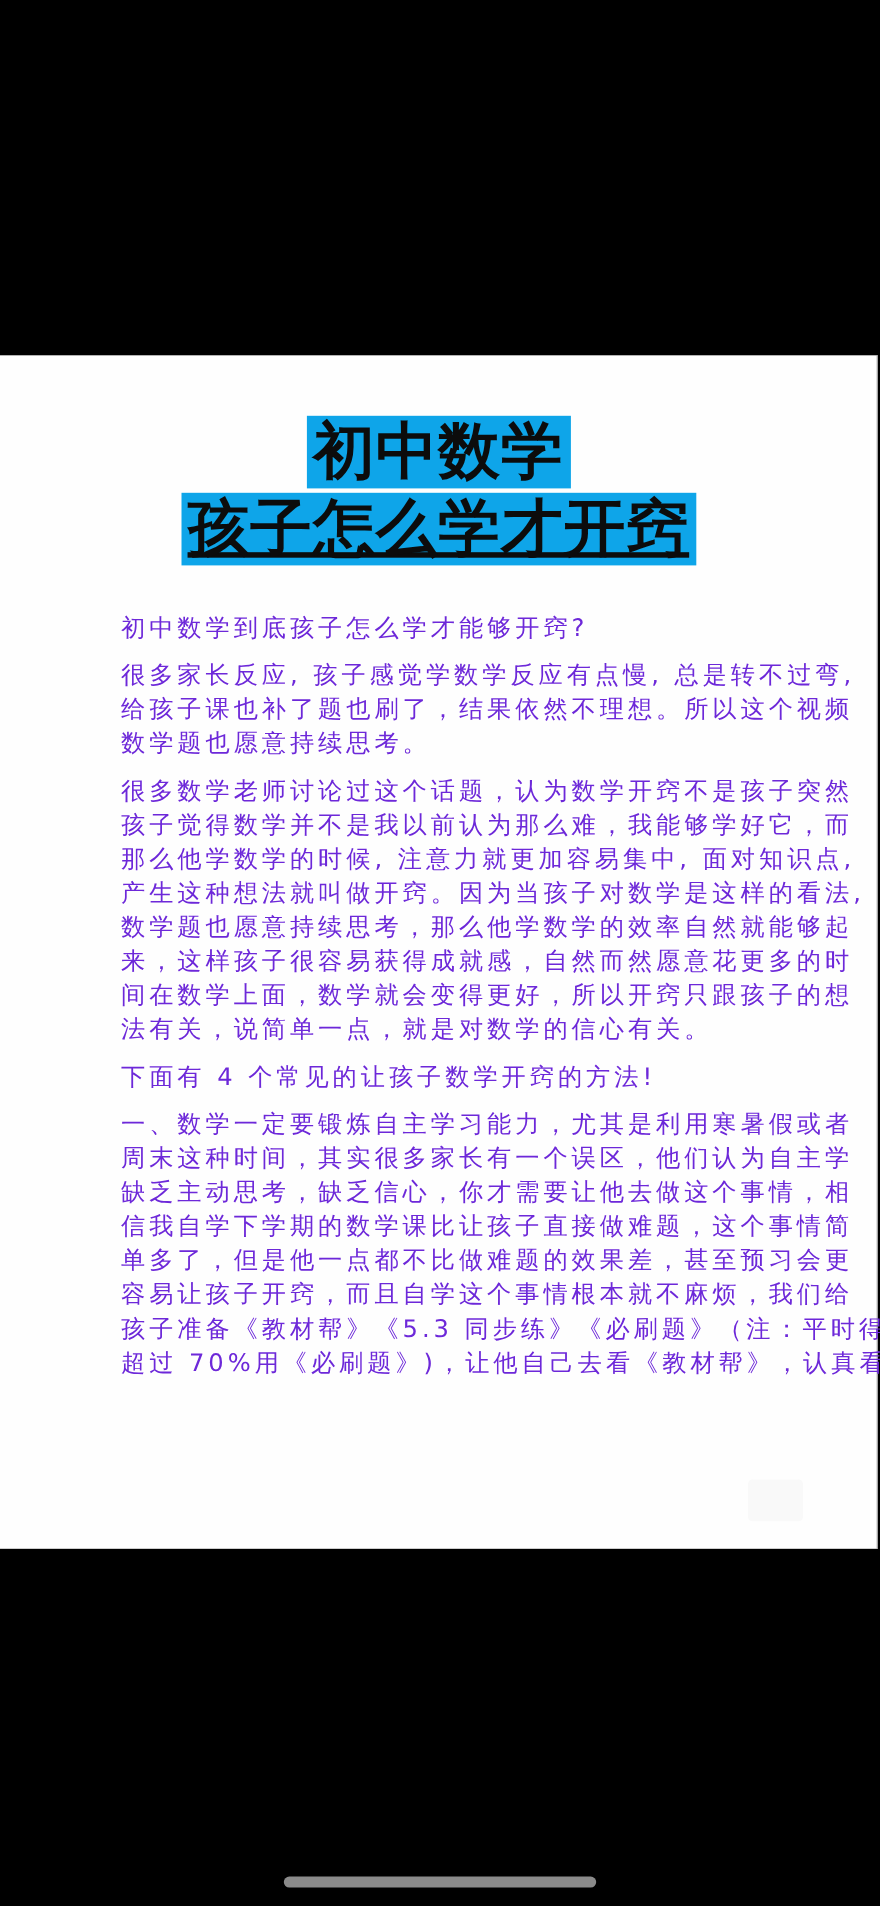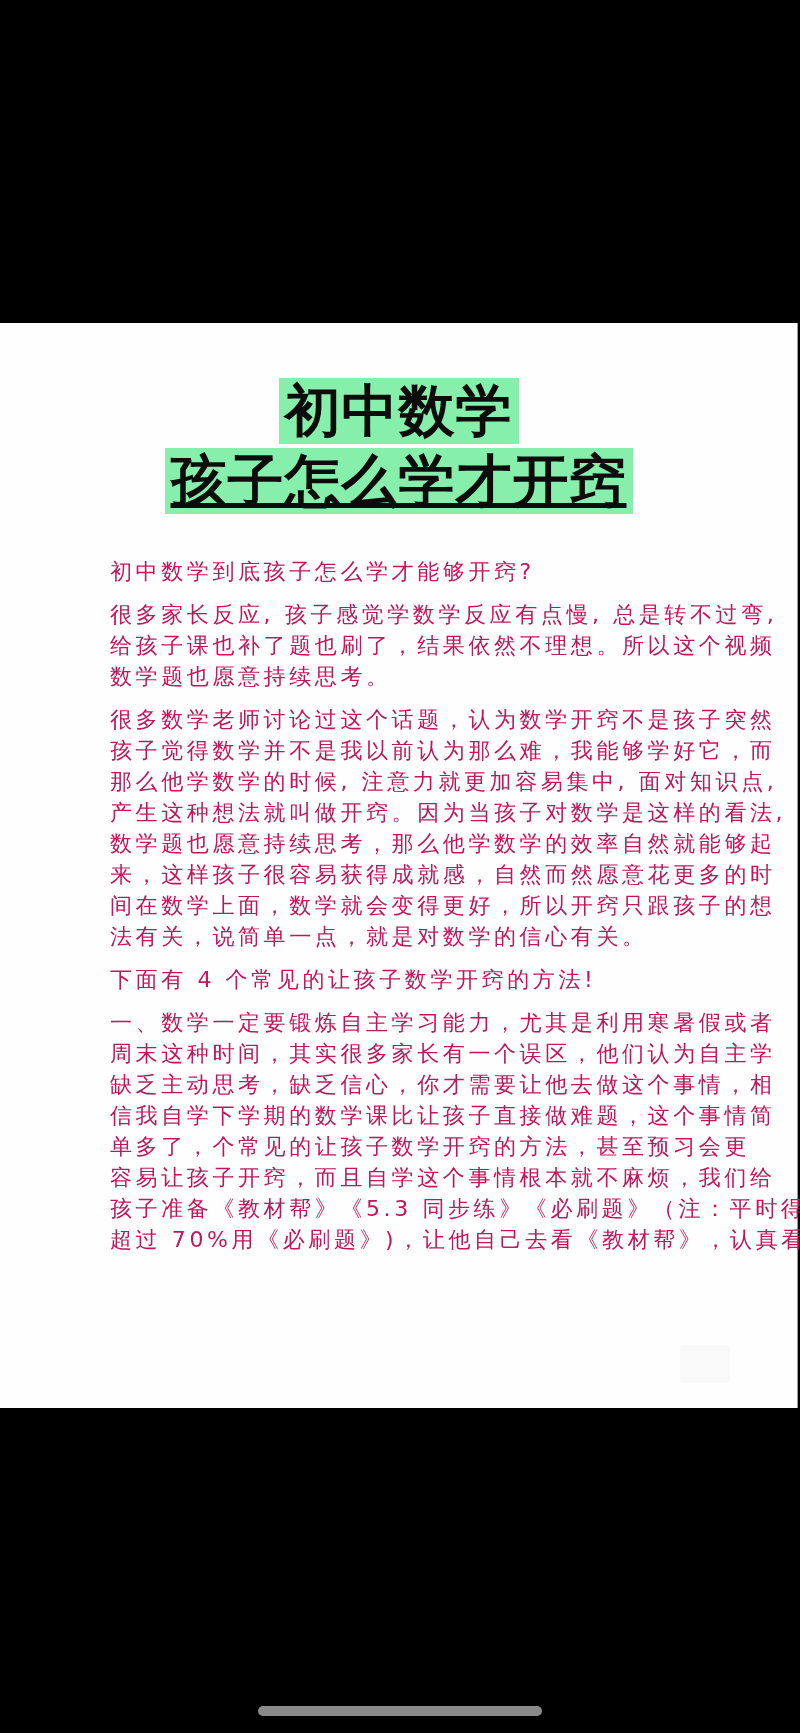--- a/index.html
+++ b/index.html
@@ -25,40 +25,40 @@
   }
   .title-block {
     position: absolute;
     left: 0;
     top: 55px;
     width: 797px;
     text-align: center;
   }
   .title-line {
     display: inline-block;
-    background: #86efac;
+    background: #0ea5e9;
     color: #0c0c0c;
     font-weight: bold;
     font-size: 56px;
     line-height: 66px;
     height: 66px;
     padding: 0 6px;
     letter-spacing: 1px;
     white-space: nowrap;
   }
   .title-line.l1 { margin-top: 0; }
   .title-line.l2 { margin-top: 2px; text-decoration: underline; }
   .title-block .row { display: block; height: 68px; }
 
   .content {
     position: absolute;
     left: 110px;
     top: 233px;
     width: 600px;
-    color: #be185d;
+    color: #6d28d9;
     font-size: 22px;
     letter-spacing: 3.6px;
   }
   .para {
     margin: 0 0 12px 0;
   }
   .line {
     display: block;
     height: 31px;
     line-height: 31px;
@@ -120,21 +120,21 @@
 
     <div class="para">
       <span class="line">下面有 4 个常见的让孩子数学开窍的方法!</span>
     </div>
 
     <div class="para">
       <span class="line">一、数学一定要锻炼自主学习能力，尤其是利用寒暑假或者</span>
       <span class="line">周末这种时间，其实很多家长有一个误区，他们认为自主学</span>
       <span class="line">缺乏主动思考，缺乏信心，你才需要让他去做这个事情，相</span>
       <span class="line">信我自学下学期的数学课比让孩子直接做难题，这个事情简</span>
-      <span class="line">单多了，个常见的让孩子数学开窍的方法，甚至预习会更</span>
+      <span class="line">单多了，但是他一点都不比做难题的效果差，甚至预习会更</span>
       <span class="line">容易让孩子开窍，而且自学这个事情根本就不麻烦，我们给</span>
       <span class="line">孩子准备《教材帮》《5.3 同步练》《必刷题》（注：平时得分</span>
       <span class="line">超过 70%用《必刷题》)，让他自己去看《教材帮》，认真看</span>
     </div>
   </div>
 
   <div class="watermark"></div>
 </div>
 
 <div class="home-indicator"></div>

